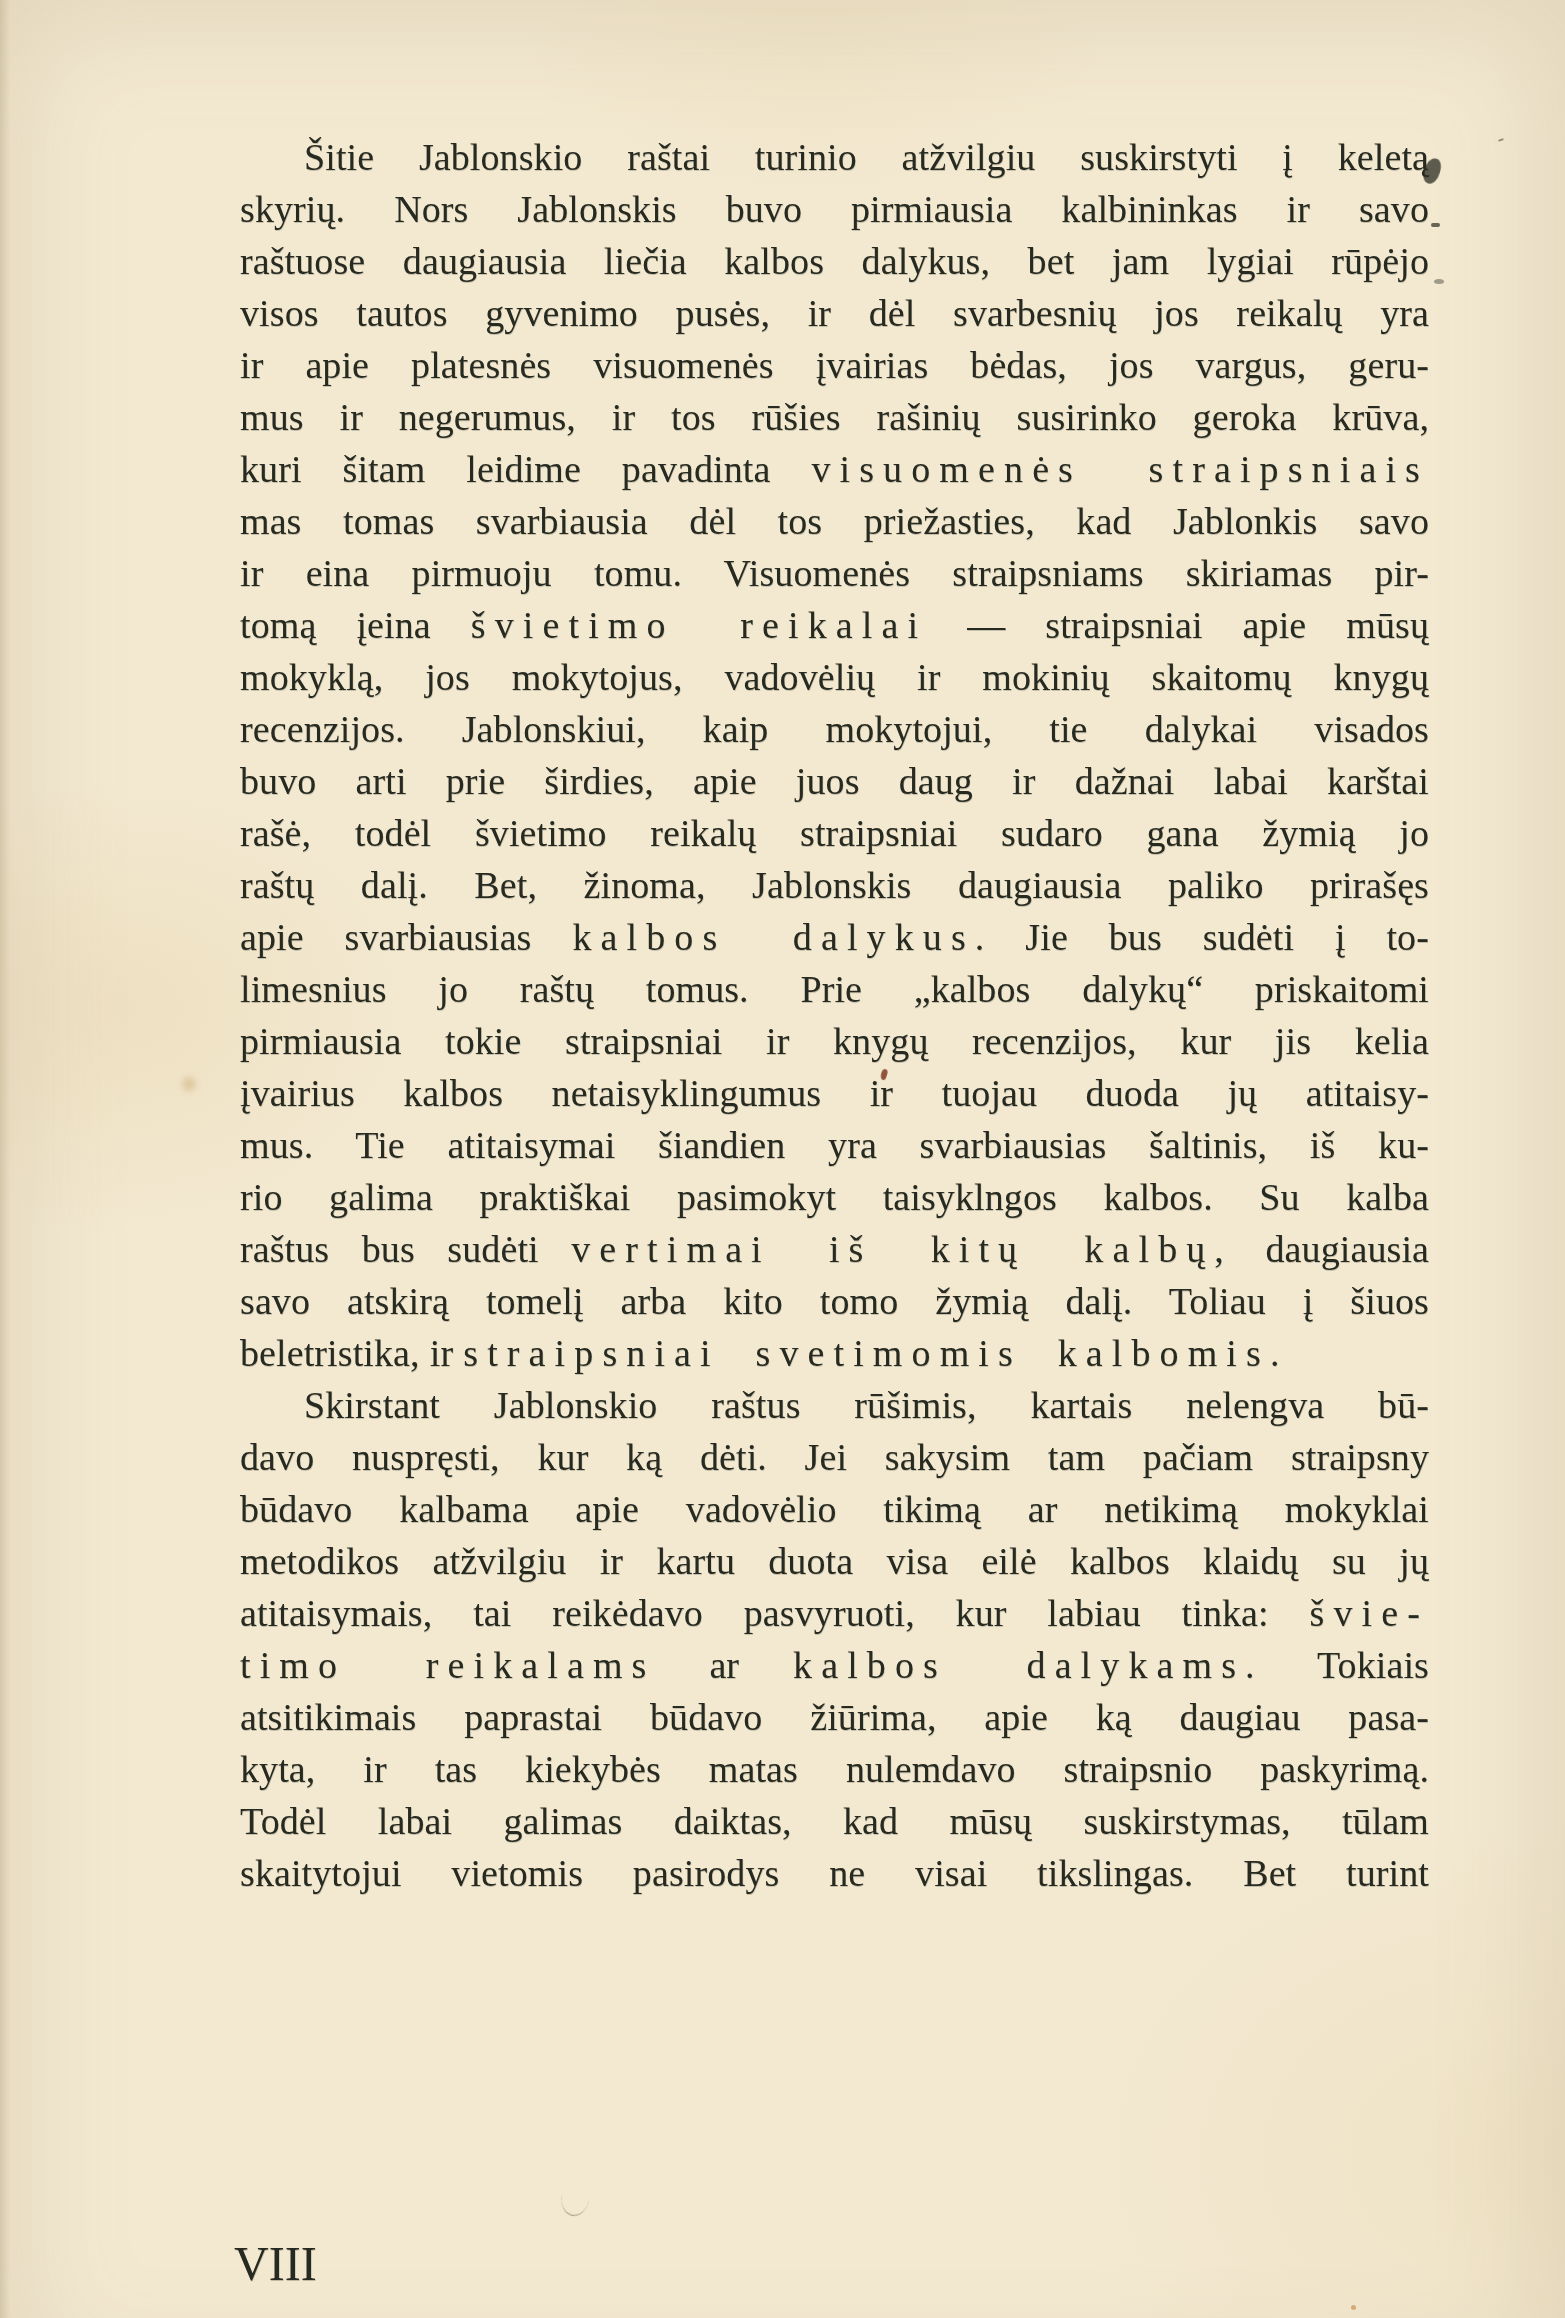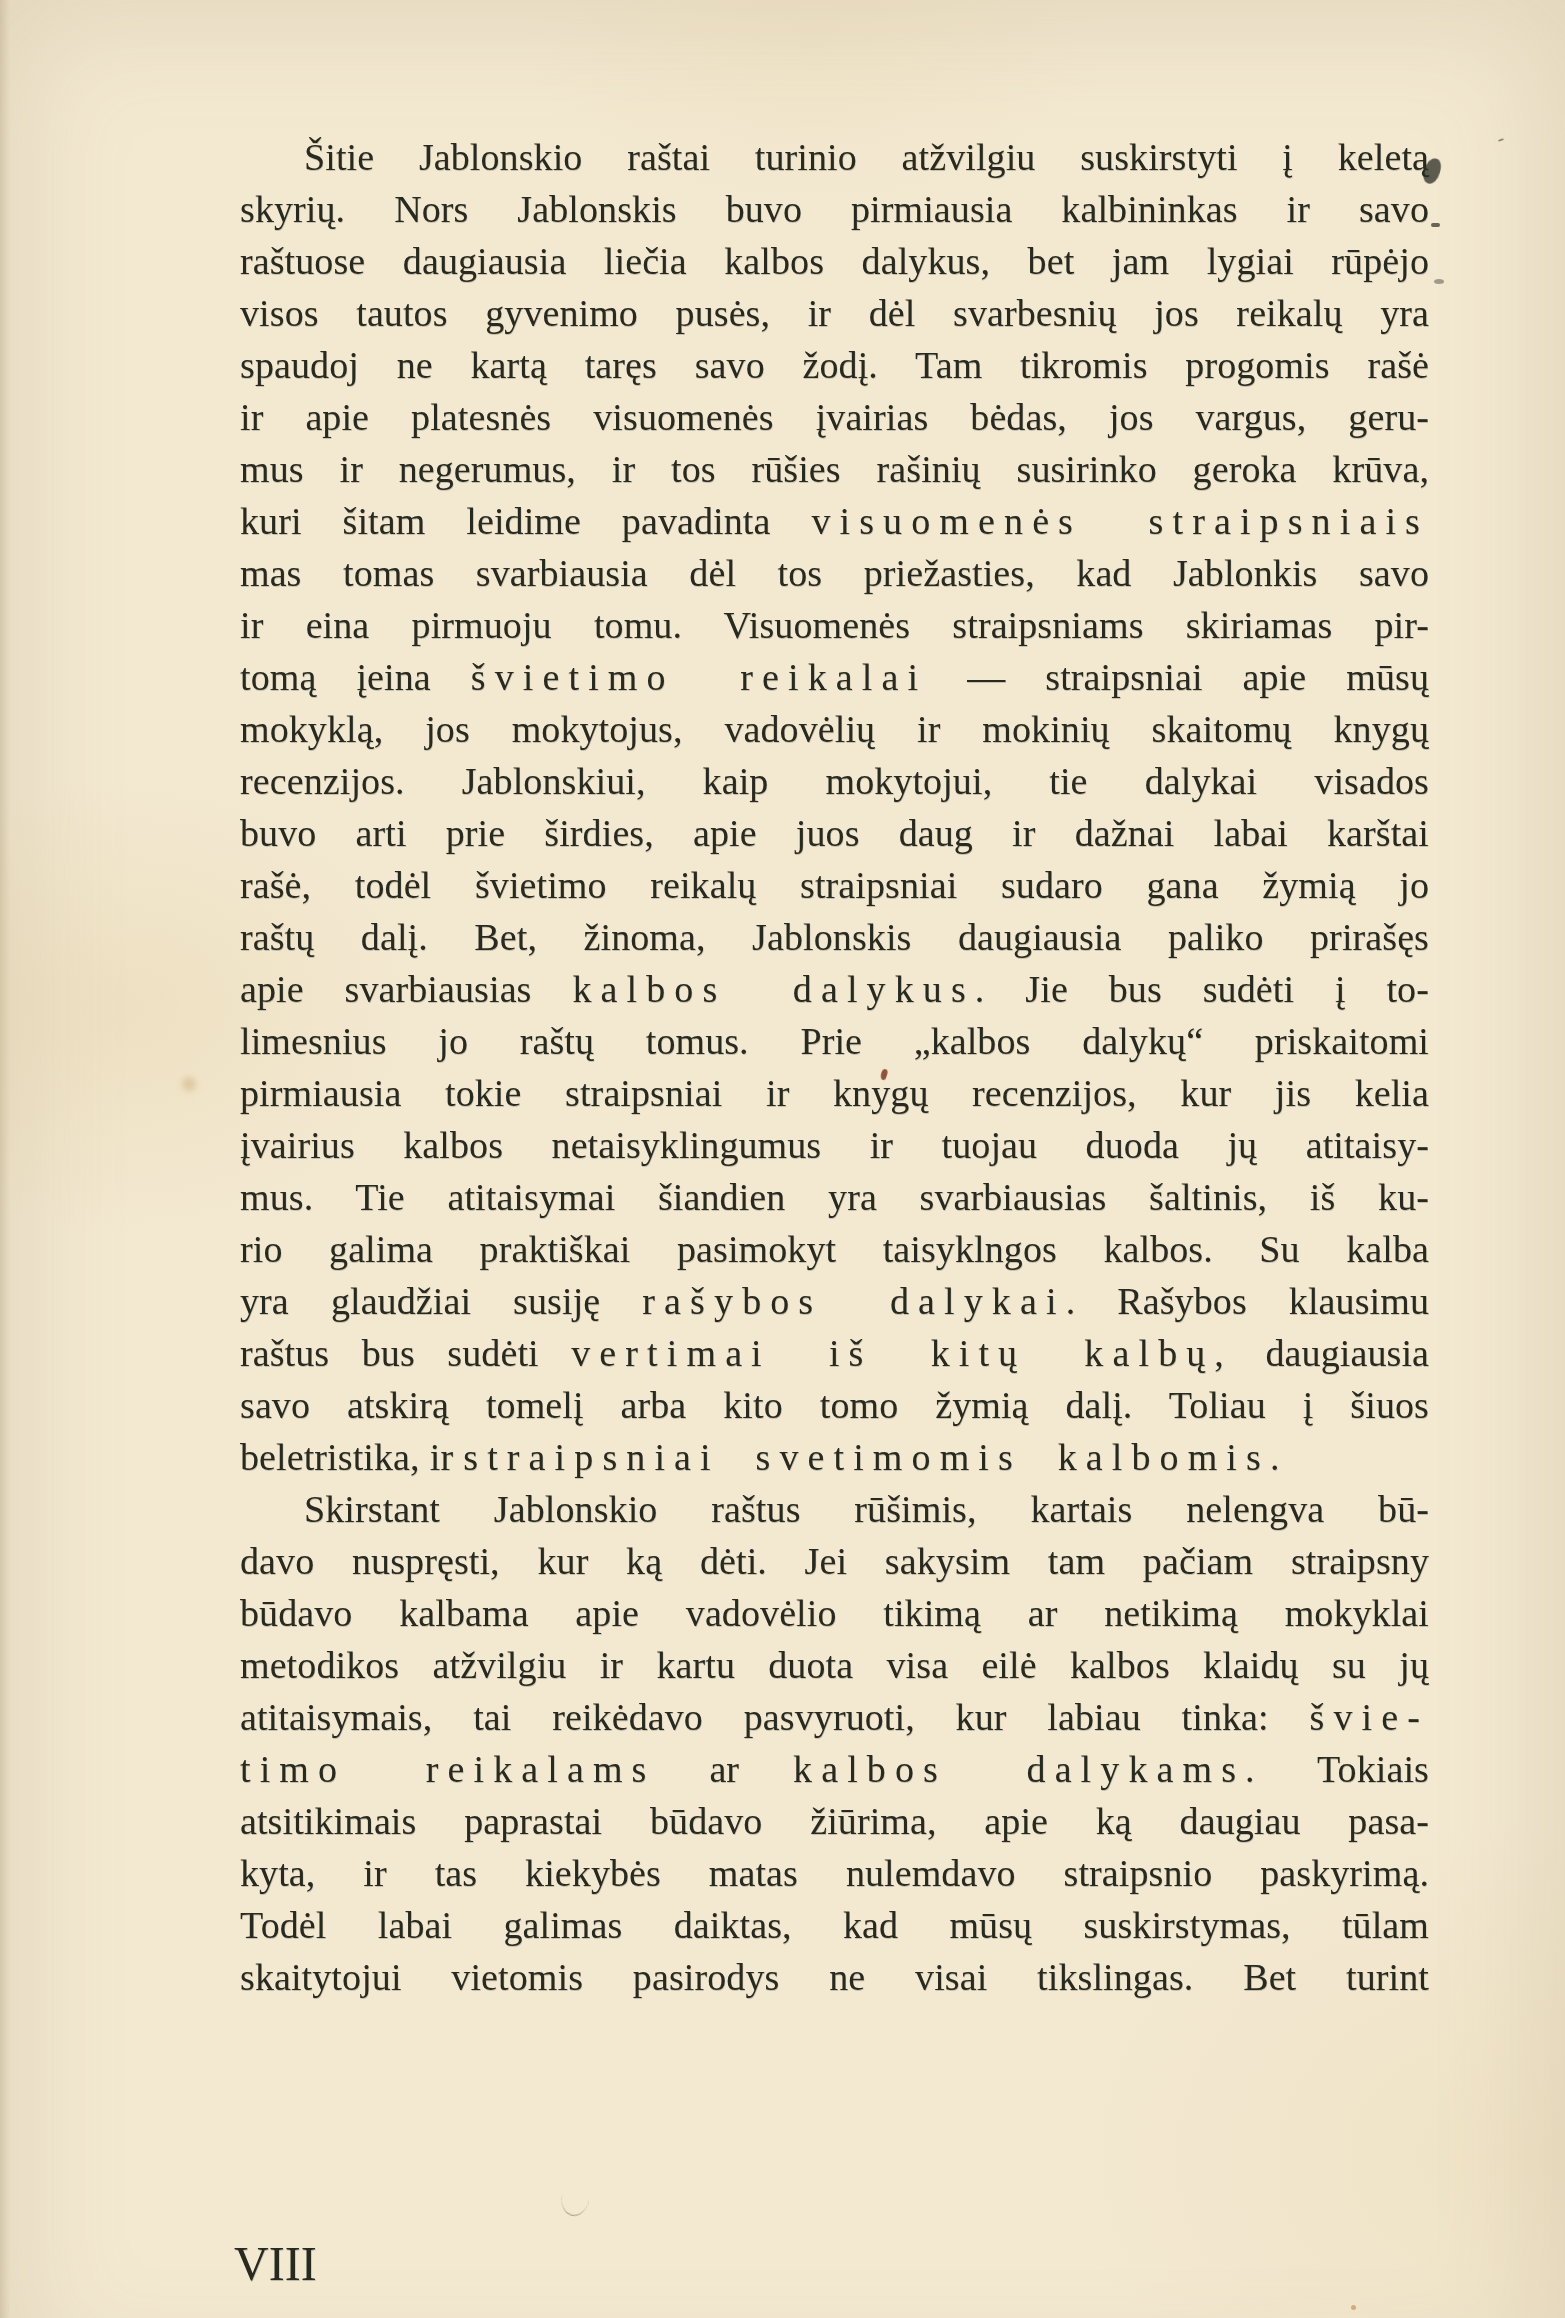--- a/index.html
+++ b/index.html
@@ -85,39 +85,37 @@
 </head>
 <body>
 
 <div class="page">
 
   <div class="text-block" id="lines">
       <div class="line indent"><span>Šitie Jablonskio raštai turinio atžvilgiu suskirstyti į keletą</span></div>
       <div class="line"><span>skyrių. Nors Jablonskis buvo pirmiausia kalbininkas ir savo</span></div>
       <div class="line"><span>raštuose daugiausia liečia kalbos dalykus, bet jam lygiai rūpėjo</span></div>
       <div class="line"><span>visos tautos gyvenimo pusės, ir dėl svarbesnių jos reikalų yra</span></div>
-      <div class="line"><span>spaudoj ne kartą taręs savo žodį. Tam tikromis progomis rašė</span></div>
       <div class="line"><span>ir apie platesnės visuomenės įvairias bėdas, jos vargus, geru-</span></div>
       <div class="line"><span>mus ir negerumus, ir tos rūšies rašinių susirinko geroka krūva,</span></div>
       <div class="line"><span>kuri šitam leidime pavadinta </span><span class="sperr">visuomenės straipsniais</span></div>
       <div class="line"><span>mas tomas svarbiausia dėl tos priežasties, kad Jablonkis savo</span></div>
       <div class="line"><span>ir eina pirmuoju tomu. Visuomenės straipsniams skiriamas pir-</span></div>
       <div class="line"><span>tomą įeina </span><span class="sperr">švietimo reikalai</span><span> — straipsniai apie mūsų</span></div>
       <div class="line"><span>mokyklą, jos mokytojus, vadovėlių ir mokinių skaitomų knygų</span></div>
       <div class="line"><span>recenzijos. Jablonskiui, kaip mokytojui, tie dalykai visados</span></div>
       <div class="line"><span>buvo arti prie širdies, apie juos daug ir dažnai labai karštai</span></div>
       <div class="line"><span>rašė, todėl švietimo reikalų straipsniai sudaro gana žymią jo</span></div>
       <div class="line"><span>raštų dalį. Bet, žinoma, Jablonskis daugiausia paliko prirašęs</span></div>
       <div class="line"><span>apie svarbiausias </span><span class="sperr">kalbos dalykus</span><span>. Jie bus sudėti į to-</span></div>
       <div class="line"><span>limesnius jo raštų tomus. Prie „kalbos dalykų“ priskaitomi</span></div>
       <div class="line"><span>pirmiausia tokie straipsniai ir knygų recenzijos, kur jis kelia</span></div>
       <div class="line"><span>įvairius kalbos netaisyklingumus ir tuojau duoda jų atitaisy-</span></div>
       <div class="line"><span>mus. Tie atitaisymai šiandien yra svarbiausias šaltinis, iš ku-</span></div>
       <div class="line"><span>rio galima praktiškai pasimokyt taisyklngos kalbos. Su kalba</span></div>
-      <div class="line"><span>yra glaudžiai susiję </span><span class="sperr">rašybos dalykai</span><span>. Rašybos klausimu</span></div>
       <div class="line"><span>raštus bus sudėti </span><span class="sperr">vertimai iš kitų kalbų,</span><span> daugiausia</span></div>
       <div class="line"><span>savo atskirą tomelį arba kito tomo žymią dalį. Toliau į šiuos</span></div>
       <div class="line last"><span>beletristika, ir </span><span class="sperr">straipsniai svetimomis kalbomis.</span></div>
       <div class="line indent"><span>Skirstant Jablonskio raštus rūšimis, kartais nelengva bū-</span></div>
       <div class="line"><span>davo nuspręsti, kur ką dėti. Jei sakysim tam pačiam straipsny</span></div>
       <div class="line"><span>būdavo kalbama apie vadovėlio tikimą ar netikimą mokyklai</span></div>
       <div class="line"><span>metodikos atžvilgiu ir kartu duota visa eilė kalbos klaidų su jų</span></div>
       <div class="line"><span>atitaisymais, tai reikėdavo pasvyruoti, kur labiau tinka: </span><span class="sperr">švie-</span></div>
       <div class="line"><span class="sperr">timo reikalams</span><span> ar </span><span class="sperr">kalbos dalykams.</span><span> Tokiais</span></div>
       <div class="line"><span>atsitikimais paprastai būdavo žiūrima, apie ką daugiau pasa-</span></div>

